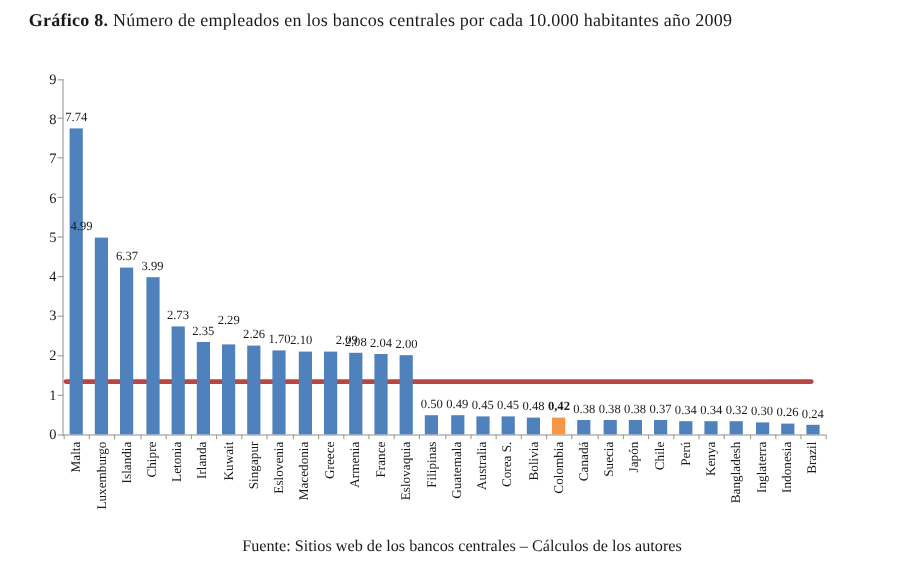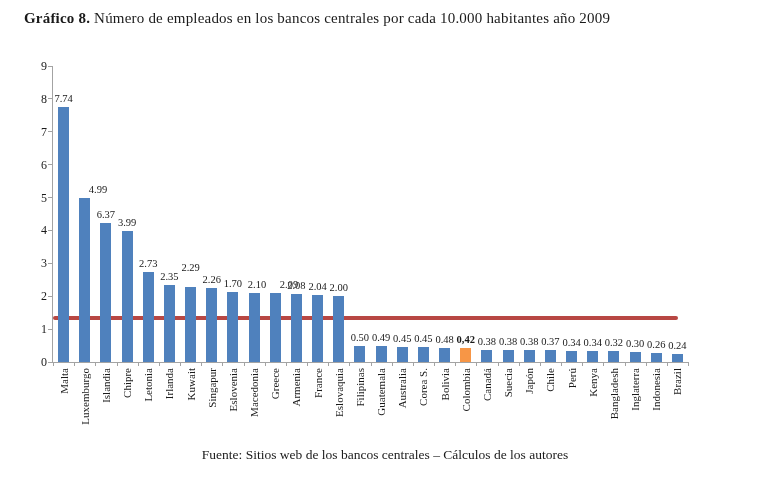--- a/index.html
+++ b/index.html
@@ -95,21 +95,21 @@
       <div class="xtick" style="left: 550.333px;"></div>
       <div class="xtick" style="left: 571.5px;"></div>
       <div class="xtick" style="left: 592.667px;"></div>
       <div class="xtick" style="left: 613.833px;"></div>
       <div class="xtick" style="left: 635px;"></div>
       <div class="refline" style="bottom: 41.7422px; width: 98.5%; background: rgb(184, 71, 67);"></div>
       <div class="bar" style="left: 5.08333px; width: 11px; height: 254.56px; background: rgb(79, 129, 189);"></div>
       <div class="bar-value" style="left: 10.5833px; bottom: 257.56px; text-align: center;">7.74</div>
       <div class="cat-label" style="left: 3.58333px; top: 302px;">Malta</div>
       <div class="bar" style="left: 26.25px; width: 11px; height: 164.116px; background: rgb(79, 129, 189);"></div>
-      <div class="bar-value" style="left: 45px; bottom: 167.116px;">4.99</div>
+      <div class="bar-value" style="left: 15px; bottom: 167.116px;">4.99</div>
       <div class="cat-label" style="left: 24.75px; top: 302px;">Luxemburgo</div>
       <div class="bar" style="left: 47.4167px; width: 11px; height: 139.12px; background: rgb(79, 129, 189);"></div>
       <div class="bar-value" style="left: 52.9167px; bottom: 142.12px;">6.37</div>
       <div class="cat-label" style="left: 45.9167px; top: 302px;">Islandia</div>
       <div class="bar" style="left: 68.5833px; width: 11px; height: 131.227px; background: rgb(79, 129, 189);"></div>
       <div class="bar-value" style="left: 74.0833px; bottom: 134.227px;">3.99</div>
       <div class="cat-label" style="left: 67.0833px; top: 302px;">Chipre</div>
       <div class="bar" style="left: 89.75px; width: 11px; height: 89.7867px; background: rgb(79, 129, 189);"></div>
       <div class="bar-value" style="left: 95.25px; bottom: 92.7867px;">2.73</div>
       <div class="cat-label" style="left: 88.25px; top: 302px;">Letonia</div>
@@ -119,21 +119,21 @@
       <div class="bar" style="left: 132.083px; width: 11px; height: 75.3156px; background: rgb(79, 129, 189);"></div>
       <div class="bar-value" style="left: 137.583px; bottom: 89px; margin-top: 29px;">2.29</div>
       <div class="cat-label" style="left: 130.583px; top: 302px;">Kuwait</div>
       <div class="bar" style="left: 153.25px; width: 11px; height: 74.3289px; background: rgb(79, 129, 189);"></div>
       <div class="bar-value" style="left: 158.75px; bottom: 77.3289px;">2.26</div>
       <div class="cat-label" style="left: 151.75px; top: 302px;">Singapur</div>
       <div class="bar" style="left: 174.417px; width: 11px; height: 69.7244px; background: rgb(79, 129, 189);"></div>
       <div class="bar-value" style="left: 179.917px; bottom: 72.7244px;">1.70</div>
       <div class="cat-label" style="left: 172.917px; top: 302px;">Eslovenia</div>
       <div class="bar" style="left: 195.583px; width: 11px; height: 69.0667px; background: rgb(79, 129, 189);"></div>
-      <div class="bar-value" style="left: 204px; bottom: 72.0667px; font-family: Liberation Serif, serif;">2.10</div>
+      <div class="bar-value" style="left: 198px; bottom: 72.0667px; font-family: Liberation Serif, serif;">2.10</div>
       <div class="cat-label" style="left: 194.083px; top: 302px;">Macedonia</div>
       <div class="bar" style="left: 216.75px; width: 11px; height: 68.7378px; background: rgb(79, 129, 189);"></div>
       <div class="bar-value" style="left: 236px; bottom: 71.7378px; font-family: Liberation Serif, serif;">2.09</div>
       <div class="cat-label" style="left: 215.25px; top: 302px;">Greece</div>
       <div class="bar" style="left: 237.917px; width: 11px; height: 68.4089px; background: rgb(79, 129, 189);"></div>
       <div class="bar-value" style="left: 243.417px; bottom: 71.4089px;">2.08</div>
       <div class="cat-label" style="left: 236.417px; top: 302px;">Armenia</div>
       <div class="bar" style="left: 259.083px; width: 11px; height: 67.0933px; background: rgb(79, 129, 189);"></div>
       <div class="bar-value" style="left: 264.583px; bottom: 70.0933px;">2.04</div>
       <div class="cat-label" style="left: 257.583px; top: 302px;">France</div>

